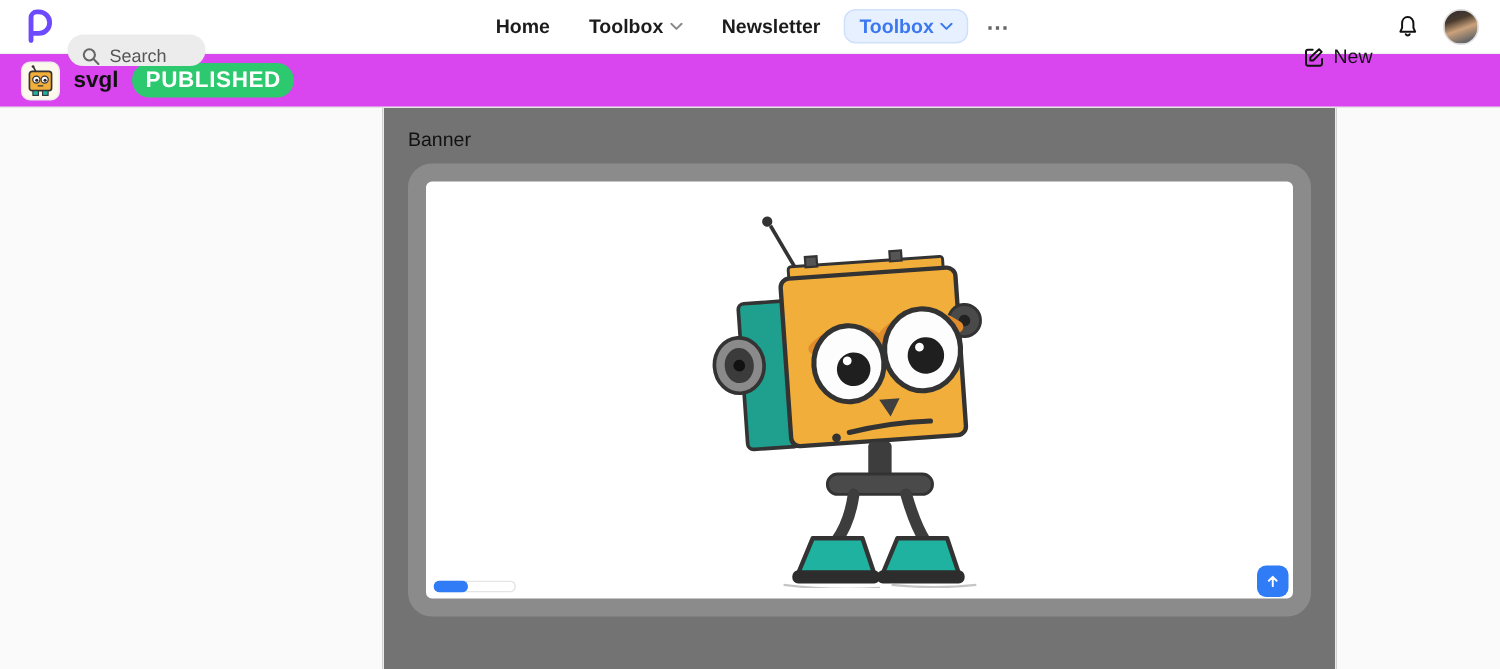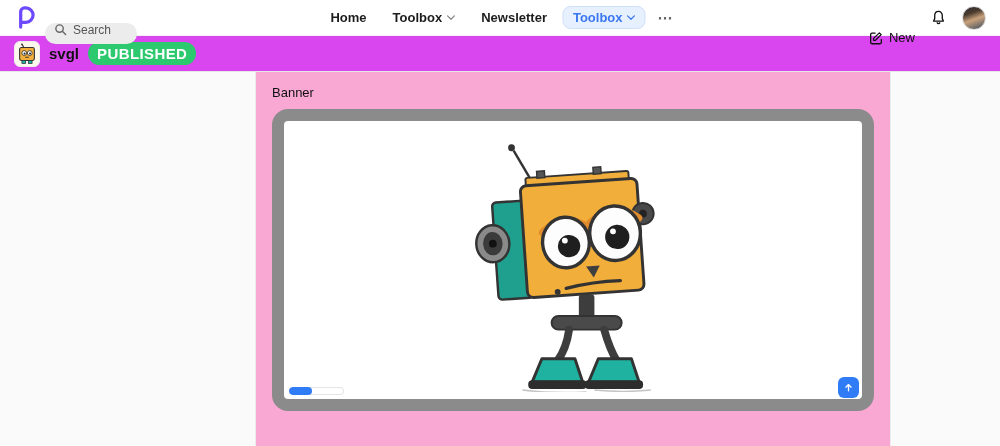--- a/index.html
+++ b/index.html
@@ -2,21 +2,21 @@
 <html><head>
 <meta charset="utf-8">
 <style>
   * { margin:0; padding:0; box-sizing:border-box; }
   html,body { width:1000px; height:446px; font-family:"Liberation Sans", sans-serif; background:#fafafa; overflow:hidden; }
 
   
   .navbar { position:relative; height:36px; background:#fff; display:flex; align-items:center; padding:0 14px; border-bottom:1px solid #f1f1f1; }
   .nav-left { display:flex; align-items:center; gap:10px; }
   .logo { display:flex; align-items:center; cursor:pointer; }
-  .search { display:flex; align-items:flex-start; gap:6px; background:#ececec; border-radius:999px; padding:0 12px 0 9px; height:21px; width:92px; cursor:text;margin-top:32px; }
+  .search { display:flex; align-items:flex-end; gap:6px; background:#ececec; border-radius:999px; padding:0 12px 0 9px; height:21px; width:92px; cursor:text;margin-top:32px; }
   .search-text { font-size:12px; color:#555; }
   .nav-center { position:absolute; left:50%; top:0; height:100%; transform:translateX(-50%); display:flex; align-items:center; gap:6px; }
   .nav-item { display:flex; align-items:center; gap:4px; font-size:13px; font-weight:700; color:#1c1c1c; text-decoration:none; padding:4px 10px; border-radius:8px; cursor:pointer; white-space:nowrap; }
   .nav-item .chev { margin-top:1px; }
   .nav-item.active { background:#e7f0fe; color:#3b78f0; border:1px solid #cfe0fb; padding:3px 9px; }
   .nav-item.more { color:#666; font-size:15px; letter-spacing:1px; padding:4px 6px; }
   .nav-right { margin-left:auto; display:flex; align-items:center; gap:15px; }
   .new-btn { display:flex; align-items:center; gap:5px; font-size:13px; font-weight:500; color:#111; cursor:pointer;margin-top:40px; }
   .bell { display:flex; align-items:center; cursor:pointer; }
   .avatar { width:24px; height:24px; border-radius:50%; cursor:pointer;
@@ -25,21 +25,21 @@
 
   
   .project-bar { height:36px; background:#d946ef; display:flex; align-items:center; gap:9px; padding:0 14px; border-bottom:1px solid #e7e7e7; }
   .project-avatar { width:26px; height:26px; border-radius:6px; overflow:hidden; background:#fdf8ec; border:1px solid #eee; display:flex; align-items:center; justify-content:center; cursor:pointer; }
   .project-title { font-size:15px; font-weight:700; color:#111; }
   .badge { background:#2dc96e; color:#fff; font-size:15px; font-weight:700; letter-spacing:.4px; padding:3px 9px; border-radius:999px; }
 
   
   .main { height:374px; display:flex; background:#fafafa; }
   .spacer-left { width:255px; }
-  .panel { width:636px; background:#f9a8d4; border-left:1px solid #ececec; border-right:1px solid #ececec; padding:13px 16px; }
+  .panel { width:636px; background:#737373; border-left:1px solid #ececec; border-right:1px solid #ececec; padding:13px 16px; }
   .section-label { font-size:13px; font-weight:500; color:#111; margin-bottom:9px; }
 
   .frame { position:relative; height:302px; border:12px solid #8b8b8b; border-radius:16px; background:#fff; }
   .canvas { width:100%; height:100%; display:flex; align-items:center; justify-content:center; overflow:hidden; }
 
   .slider { position:absolute; left:5px; bottom:4px; width:55px; height:8px; border-radius:999px; background:#fff; overflow:hidden; box-shadow:inset 0 0 0 1px rgba(0,0,0,.10); cursor:pointer; }
   .slider-fill { width:42%; height:100%; background:#2f7cf6; border-radius:999px; }
 
   .upload { position:absolute; right:3px; bottom:1px; width:21px; height:21px; border-radius:6px; background:#2f7cf6; border:none; display:flex; align-items:center; justify-content:center; cursor:pointer; }
 </style>

